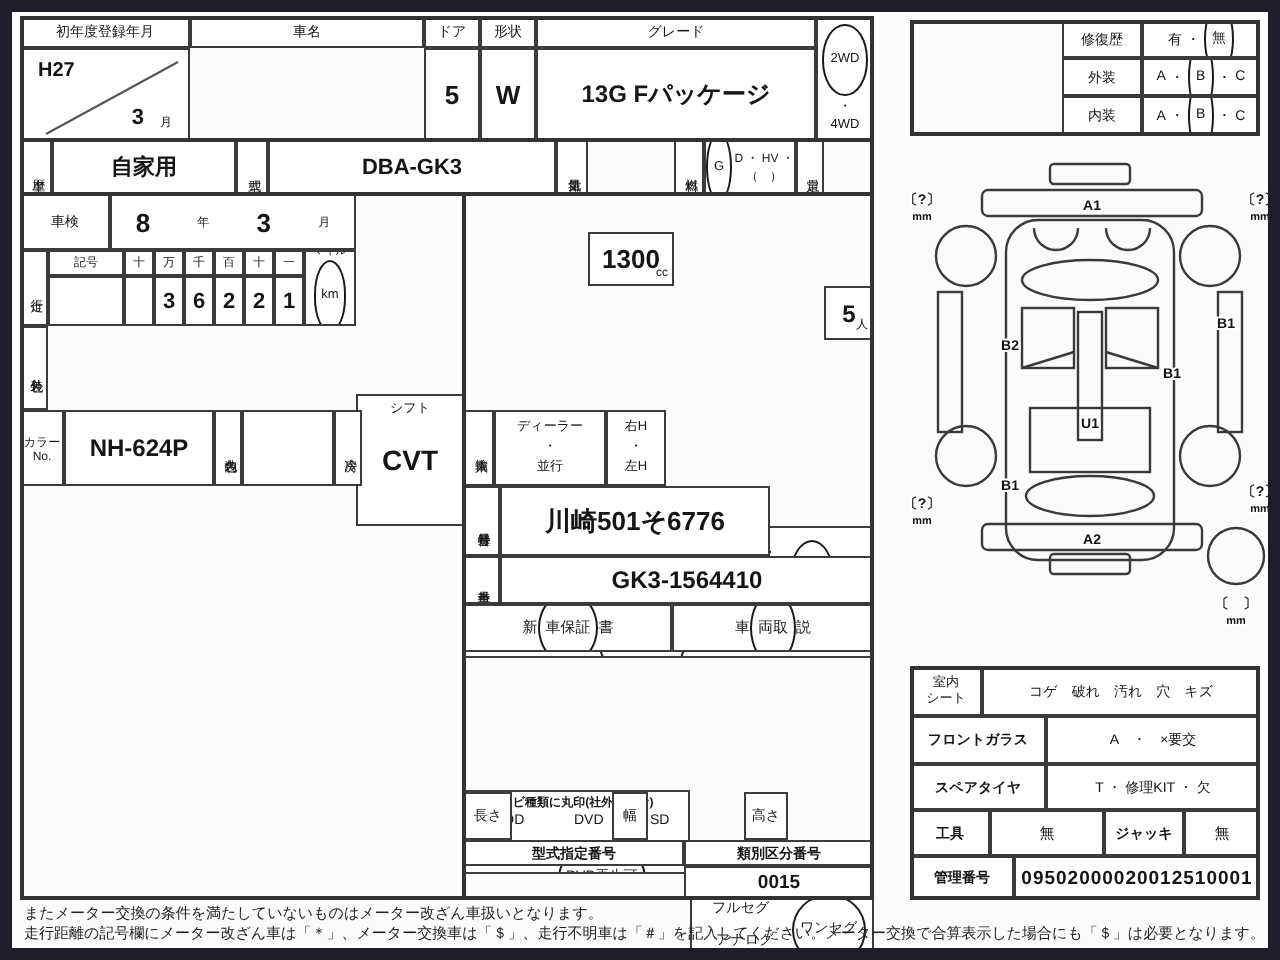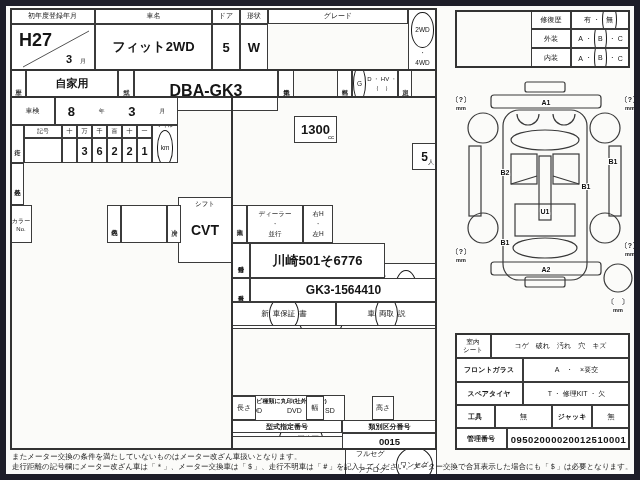--- a/index.html
+++ b/index.html
@@ -31,37 +31,37 @@
   <div class="cell lab" style="left:10px;top:8px;width:85px;height:16px">初年度登録年月</div>
   <div class="cell lab" style="left:95px;top:8px;width:117px;height:16px">車名</div>
   <div class="cell lab" style="left:212px;top:8px;width:28px;height:16px">ドア</div>
   <div class="cell lab" style="left:240px;top:8px;width:28px;height:16px">形状</div>
   <div class="cell lab" style="left:268px;top:8px;width:140px;height:16px">グレード</div>
 
   <div class="cell rel" style="left:10px;top:24px;width:85px;height:46px">
     <svg class="nb" style="position:absolute;inset:0" width="85" height="46">
         <line x1="12" y1="42" x2="78" y2="6" stroke="#555" stroke-width="1"></line>
       </svg>
-    <span class="abs bold" style="left:8px;top:5px;font-size:18px">H27</span>
+    <span class="abs bold" style="left:8px;top:5px;font-size:10px">H27</span>
     <span class="abs bold" style="right:22px;bottom:4px;font-size:11px">3</span>
     <span class="abs" style="right:8px;bottom:3px;font-size:6px">月</span>
   </div>
-  <div class="cell bold" style="left:95px;top:24px;width:117px;height:46px;font-size:13px">フィット2WD</div>
   <div class="cell bold" style="left:212px;top:24px;width:28px;height:46px;font-size:13px">5</div>
   <div class="cell bold" style="left:240px;top:24px;width:28px;height:46px;font-size:13px">W</div>
+  <div class="cell bold" style="left:268px;top:24px;width:140px;height:46px;font-size:12px">13G Fパッケージ</div>
   <div class="cell" style="left:408px;top:8px;width:29px;height:62px;flex-direction:column;gap:1px;font-size:6.5px">
     <span class="circ">2WD</span>
     <span>・</span>
     <span>4WD</span>
   </div>
 
   <div class="cell vl" style="left:10px;top:70px;width:16px;height:27px">車歴</div>
   <div class="cell bold" style="left:26px;top:70px;width:92px;height:27px;font-size:11px">自家用</div>
   <div class="cell vl" style="left:118px;top:70px;width:16px;height:27px">型式</div>
-  <div class="cell bold" style="left:134px;top:70px;width:144px;height:41px;font-size:16px">DBA-GK3</div>
+  <div class="cell bold" style="left:134px;top:70px;width:144px;height:27px;font-size:11px">DBA-GK3</div>
   <div class="cell vl" style="left:278px;top:70px;width:16px;height:27px">排気量</div>
   <div class="cell rel" style="left:294px;top:70px;width:43px;height:27px">
     <span class="bold" style="font-size:13px">1300</span>
     <span class="abs unit" style="right:2px;bottom:2px">cc</span>
   </div>
   <div class="cell vl" style="left:337px;top:70px;width:15px;height:27px">燃料</div>
   <div class="cell" style="left:352px;top:70px;width:46px;height:27px;font-size:6px;gap:1px">
     <span class="circ" style="font-size:6.5px">G</span>
     <span>D ・ HV ・（　）</span>
   </div>
@@ -135,20 +135,21 @@
   <div class="cell vl" style="left:10px;top:163px;width:14px;height:42px">外装色</div>
   <div class="cell rel" style="left:24px;top:163px;width:208px;height:42px">
     
     
   </div>
 
   <div class="cell" style="left:10px;top:205px;width:22px;height:38px;flex-direction:column;font-size:6px">
     <span>カラー</span>
     <span>No.</span>
   </div>
+  <div class="cell bold" style="left:32px;top:205px;width:75px;height:38px;font-size:12px">NH-624P</div>
   <div class="cell vl" style="left:107px;top:205px;width:14px;height:38px">内装色</div>
   <div class="cell" style="left:121px;top:205px;width:46px;height:38px"></div>
   <div class="cell vl" style="left:167px;top:205px;width:14px;height:38px">冷房</div>
 
   <div class="cell vl" style="left:232px;top:205px;width:15px;height:38px">輸入車</div>
   <div class="cell" style="left:247px;top:205px;width:56px;height:38px;flex-direction:column;font-size:6.5px;line-height:10px">
     <span>ディーラー</span>
     <span>・</span>
     <span>並行</span>
   </div>

